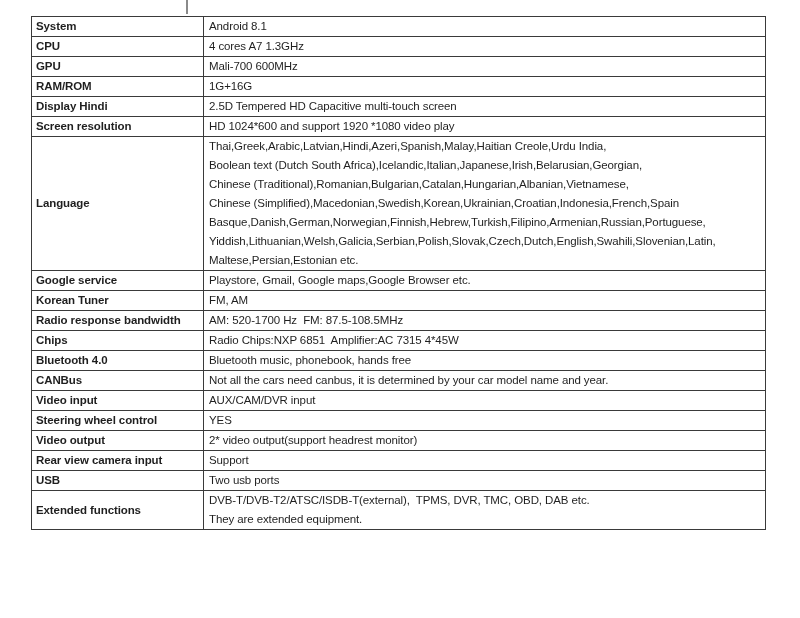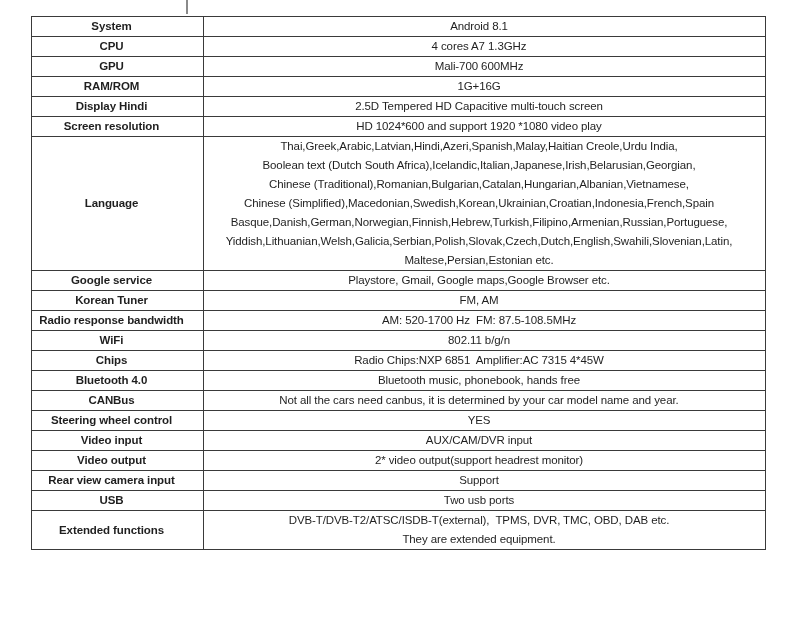--- a/index.html
+++ b/index.html
@@ -41,21 +41,20 @@
   .spec-table td {
     border: 1px solid var(--border-color);
     font-size: 11.5px;
     line-height: 19px;
     letter-spacing: -0.1px;
     color: var(--text-color);
     vertical-align: middle;
     height: 20px;
     padding: 0 16px 0 4px;
     overflow: hidden;
-    text-align: center;
   }
   .spec-table td.spec-label {
     font-weight: 700;
   }
   .spec-table td.spec-value {
     white-space: pre-wrap;
     padding-left: 5px;
     margin-left: 11px;
   }
 </style>
@@ -110,42 +109,38 @@
   </tr>
         <tr>
     <td class="spec-label">Korean Tuner</td>
     <td class="spec-value">FM, AM</td>
   </tr>
         <tr>
     <td class="spec-label">Radio response bandwidth</td>
     <td class="spec-value">AM: 520-1700 Hz  FM: 87.5-108.5MHz</td>
   </tr>
         <tr>
-    <td class="spec-label">WiFi</td>
-    <td class="spec-value">802.11 b/g/n</td>
-  </tr>
-        <tr>
     <td class="spec-label">Chips</td>
     <td class="spec-value">Radio Chips:NXP 6851  Amplifier:AC 7315 4*45W</td>
   </tr>
         <tr>
     <td class="spec-label">Bluetooth 4.0</td>
     <td class="spec-value">Bluetooth music, phonebook, hands free</td>
   </tr>
         <tr>
     <td class="spec-label">CANBus</td>
     <td class="spec-value">Not all the cars need canbus, it is determined by your car model name and year.</td>
   </tr>
         <tr>
+    <td class="spec-label">Video input</td>
+    <td class="spec-value">AUX/CAM/DVR input</td>
+  </tr>
+        <tr>
     <td class="spec-label">Steering wheel control</td>
     <td class="spec-value">YES</td>
-  </tr>
-        <tr>
-    <td class="spec-label">Video input</td>
-    <td class="spec-value">AUX/CAM/DVR input</td>
   </tr>
         <tr>
     <td class="spec-label">Video output</td>
     <td class="spec-value">2* video output(support headrest monitor)</td>
   </tr>
         <tr>
     <td class="spec-label">Rear view camera input</td>
     <td class="spec-value">Support</td>
   </tr>
         <tr>

